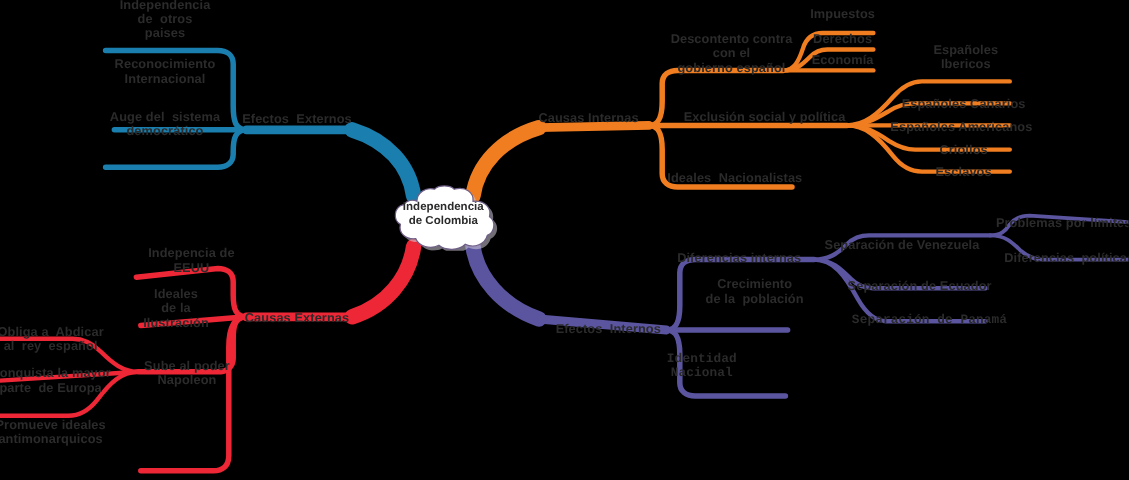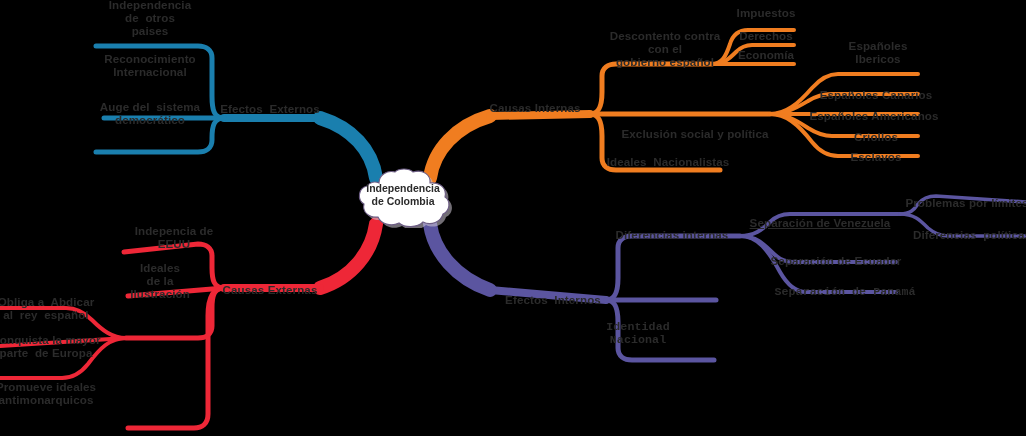--- a/index.html
+++ b/index.html
@@ -119,45 +119,49 @@
   <div class="lbl c s13" style="left:150px;top:100px;text-align:center;">Auge del  sistema
 democrático</div>
 
   <div class="lbl c s13" style="left:535px;top:101px;">Causas Internas</div>
   <div class="lbl c s13" style="left:665px;top:29px;">Descontento contra
 con el
 gobierno español</div>
   <div class="lbl c s13" style="left:766px;top:6px;">Impuestos</div>
   <div class="lbl c s13" style="left:766px;top:29px;">Derechos</div>
   <div class="lbl c s13" style="left:766px;top:48px;">Economía</div>
-  <div class="lbl c s13" style="left:695px;top:100px;margin-top:27px;">Exclusión social y política</div>
+  <div class="lbl c s13" style="left:695px;top:100px;">Exclusión social y política</div>
   <div class="lbl c s13" style="left:878px;top:39px;">Españoles
 Ibericos</div>
   <div class="lbl c s13" style="left:876px;top:88px;">Españoles Canarios</div>
   <div class="lbl c s13" style="left:874px;top:109px;">Españoles Americanos</div>
   <div class="lbl c s13" style="left:876px;top:130px;">Criollos</div>
   <div class="lbl c s13" style="left:876px;top:150px;">Esclavos</div>
   <div class="lbl c s13" style="left:668px;top:155px;">Ideales  Nacionalistas</div>
 
   <div class="lbl c s13" style="left:270px;top:283px;">Causas Externas</div>
   <div class="lbl c s13" style="left:174px;top:224px;">Indepencia de
 EEUU</div>
   <div class="lbl c s13" style="left:160px;top:261px;">Ideales
 de la
 Ilustración</div>
+  <div class="lbl c s13" style="left:170px;top:326px;">Sube al poder
+Napoleon</div>
   <div class="lbl c s13" style="left:46px;top:295px;">Obliga a  Abdicar
 al  rey  español</div>
   <div class="lbl c s13" style="left:46px;top:333px;">Conquista la mayor
 parte  de Europa</div>
   <div class="lbl c s13" style="left:46px;top:380px;">Promueve ideales
 antimonarquicos</div>
 
   <div class="lbl c s13" style="left:553px;top:293px;">Efectos  Internos</div>
   <div class="lbl c s13" style="left:672px;top:228px;">Diferencias internas</div>
-  <div class="lbl c s13" style="left:820px;top:216px;text-decoration:underline;">Separación de Venezuela</div>
+  <div class="lbl c s13" style="left:820px;top:216px;">Separación de Venezuela</div>
   <div class="lbl c s13" style="left:967px;top:196px;">Problemas por límites</div>
   <div class="lbl c s13" style="left:972px;top:228px;">Diferencias  políticas</div>
   <div class="lbl c s13" style="left:836px;top:254px;">Separación de Ecuador</div>
   <div class="lbl c s13" style="left:845px;top:285px;font-family:Liberation Mono, monospace;">Separación de Panamá</div>
+  <div class="lbl c s13" style="left:686px;top:252px;">Crecimiento
+de la  población</div>
   <div class="lbl c s13" style="left:638px;top:320px;font-family:Liberation Mono, monospace;">Identidad
 Nacional</div>
 
 </div>
 
 </body></html>

